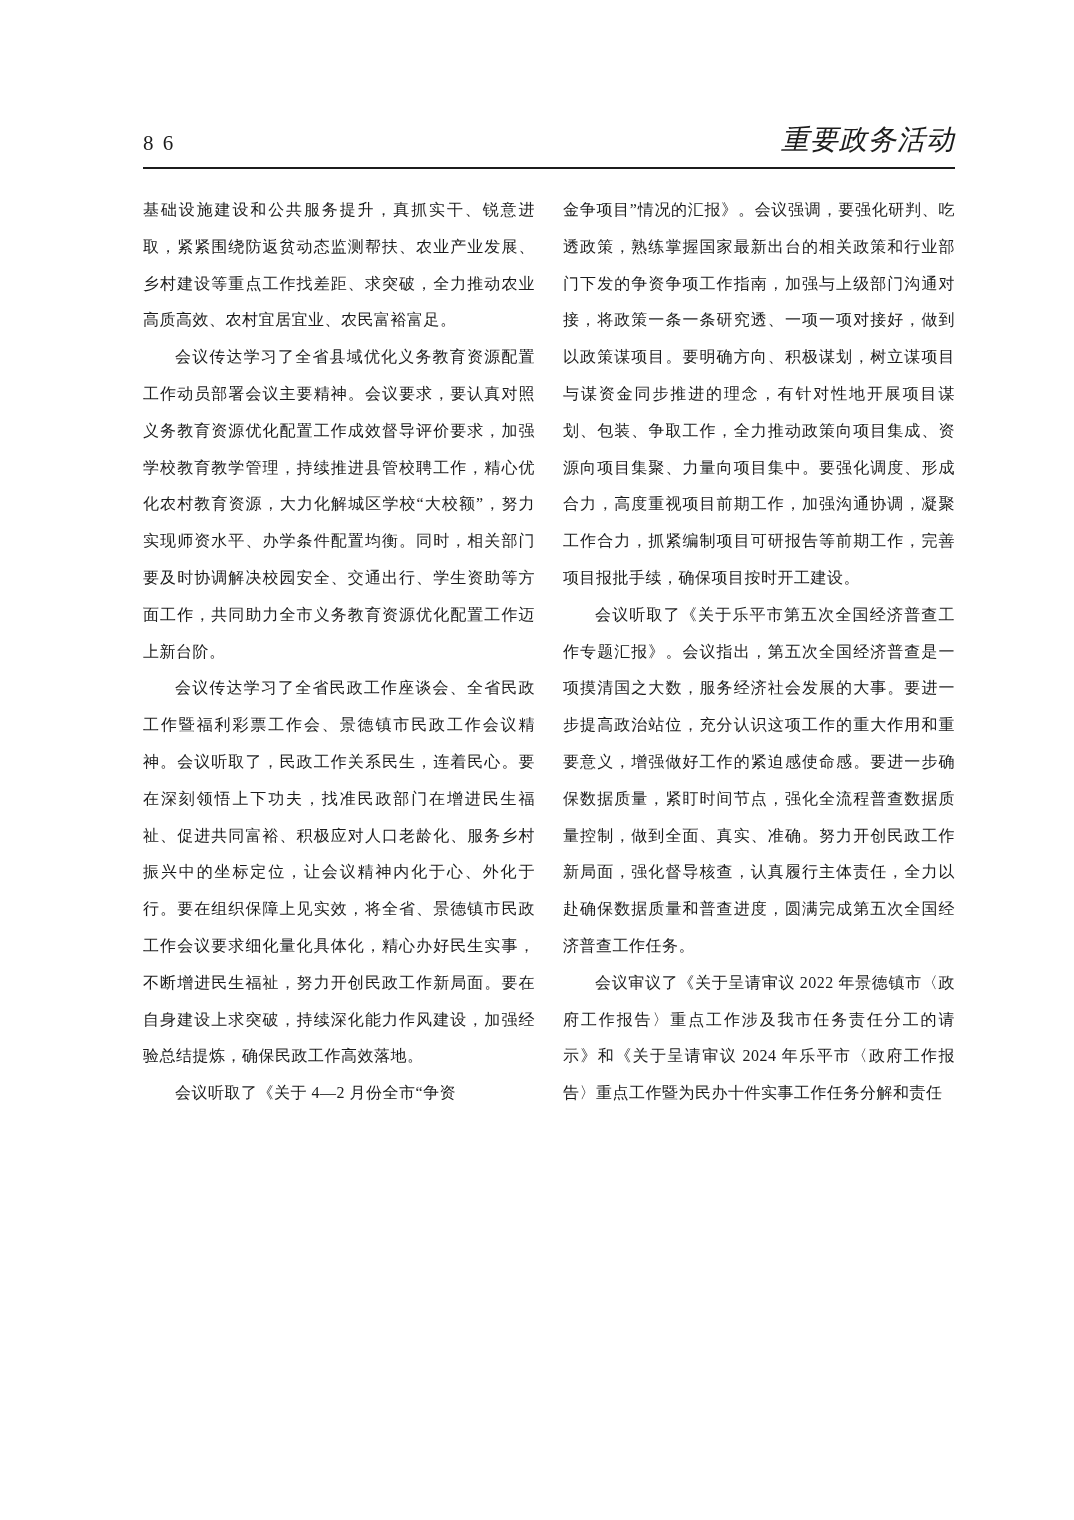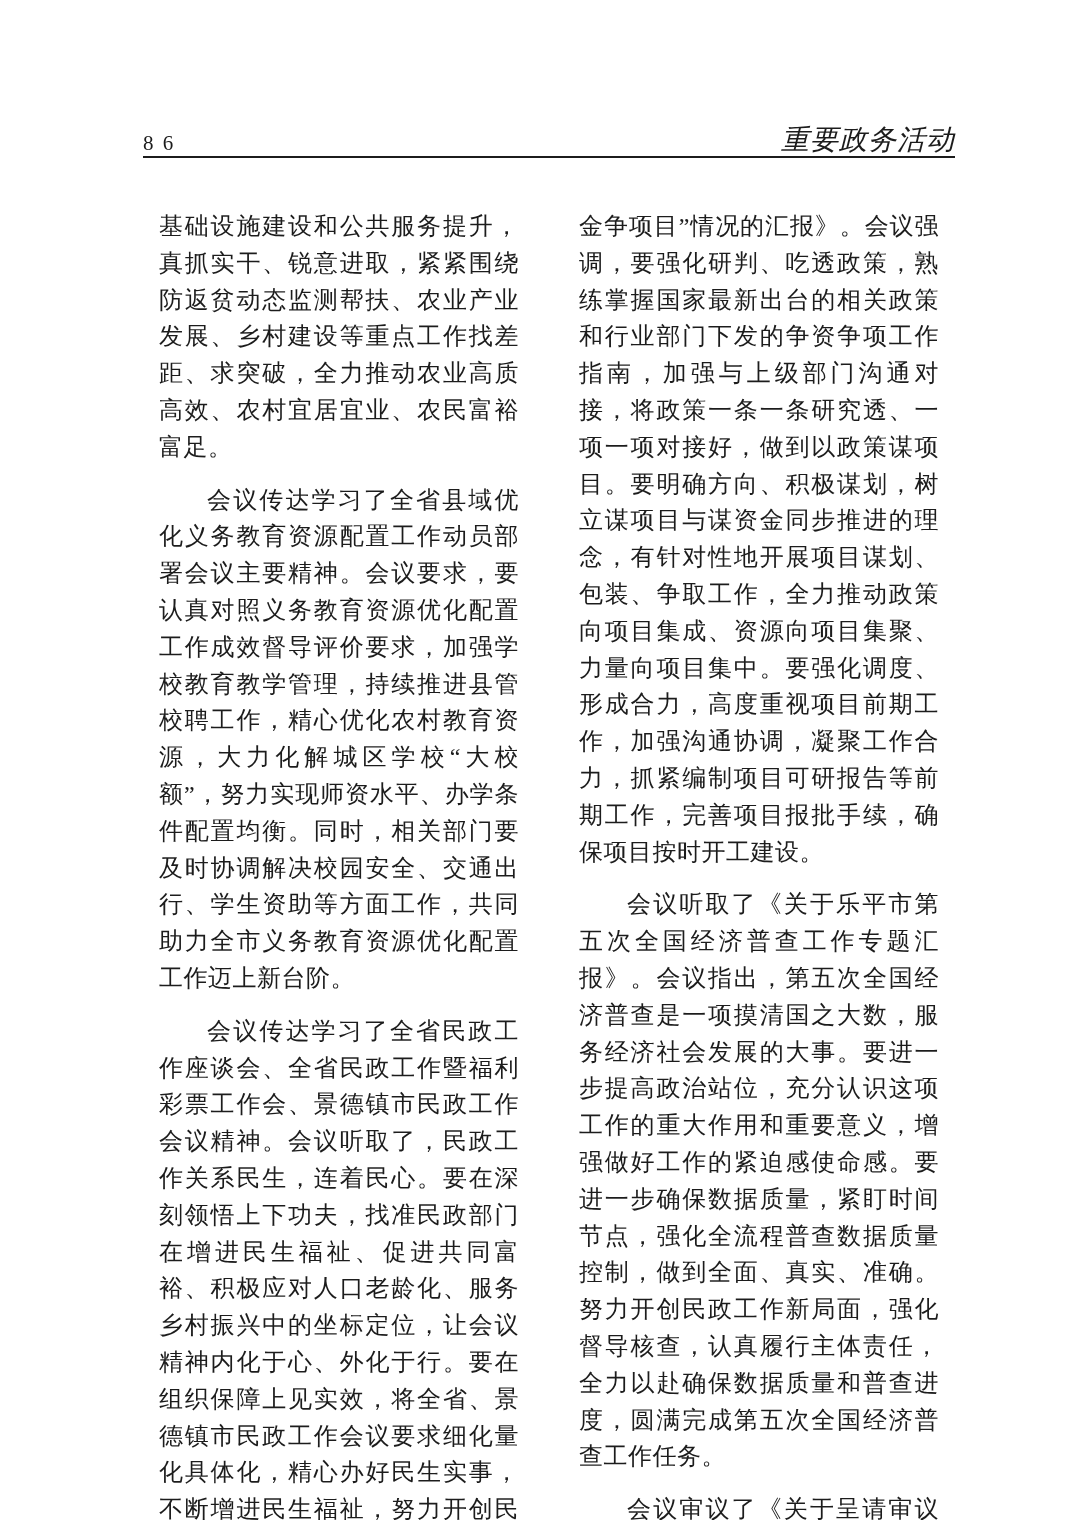--- a/index.html
+++ b/index.html
@@ -18,21 +18,21 @@
   }
   .running-header {
     position: absolute;
     top: 126px;
     left: 143px;
     width: 812px;
     display: flex;
     justify-content: space-between;
     align-items: flex-end;
     border-bottom: 2px solid #1c1c1c;
-    padding-bottom: 2px;
+    padding-bottom: 13px;
   }
   .page-number {
     font-size: 21px;
     letter-spacing: 2px;
     line-height: 1;
   }
   .section-title {
     font-style: italic;
     font-size: 28px;
     line-height: 1;
@@ -43,22 +43,22 @@
     top: 192px;
     left: 143px;
     width: 812px;
     display: flex;
     column-gap: 28px;
   }
   .col {
     width: 392px;
   }
   .col p {
-    margin: 16px;
-    font-size: 24px;
+    margin: 0;
+    font-size: 16px;
     line-height: 36.8px;
     letter-spacing: 0.5px;
     text-align: justify;
     text-justify: inter-character;
     word-break: break-all;
   }
   .col p.indent {
     text-indent: 2em;
   }
 </style>

